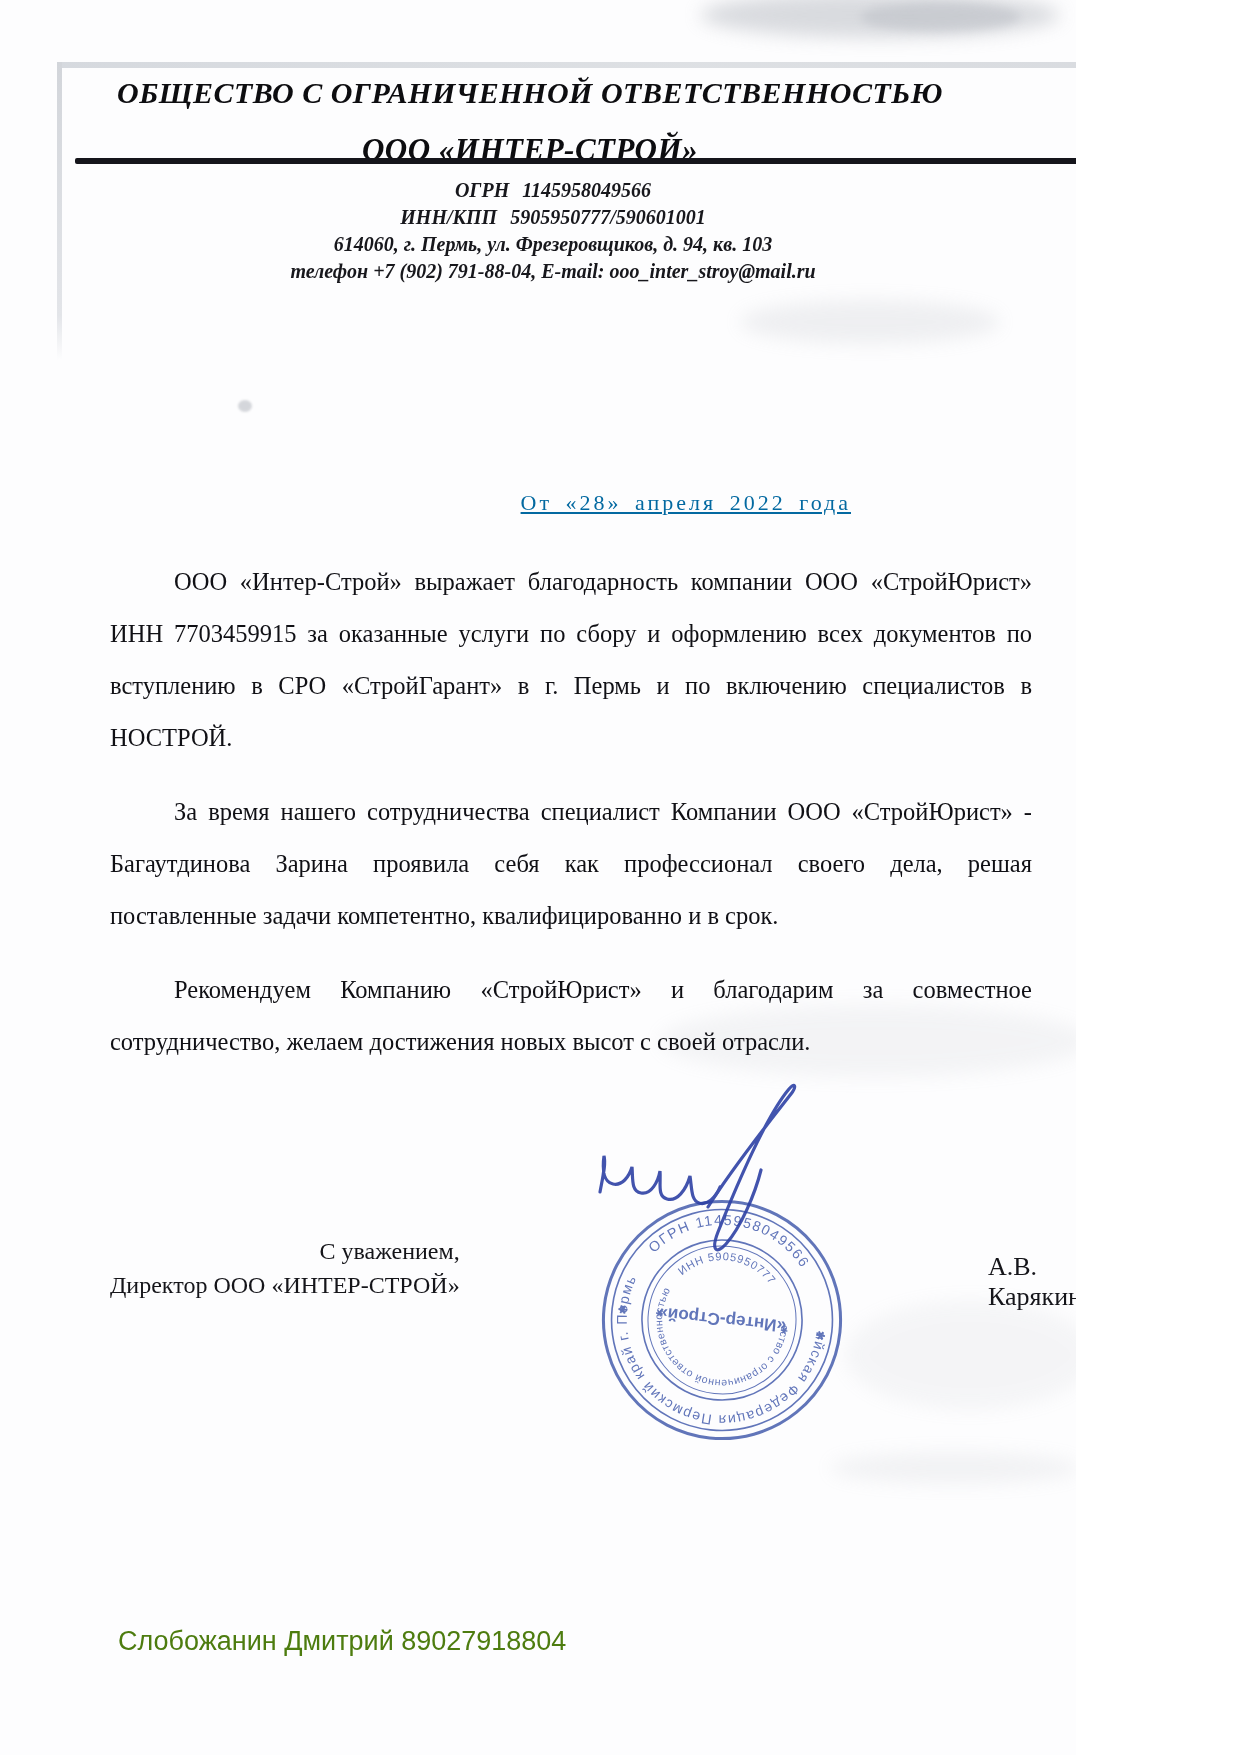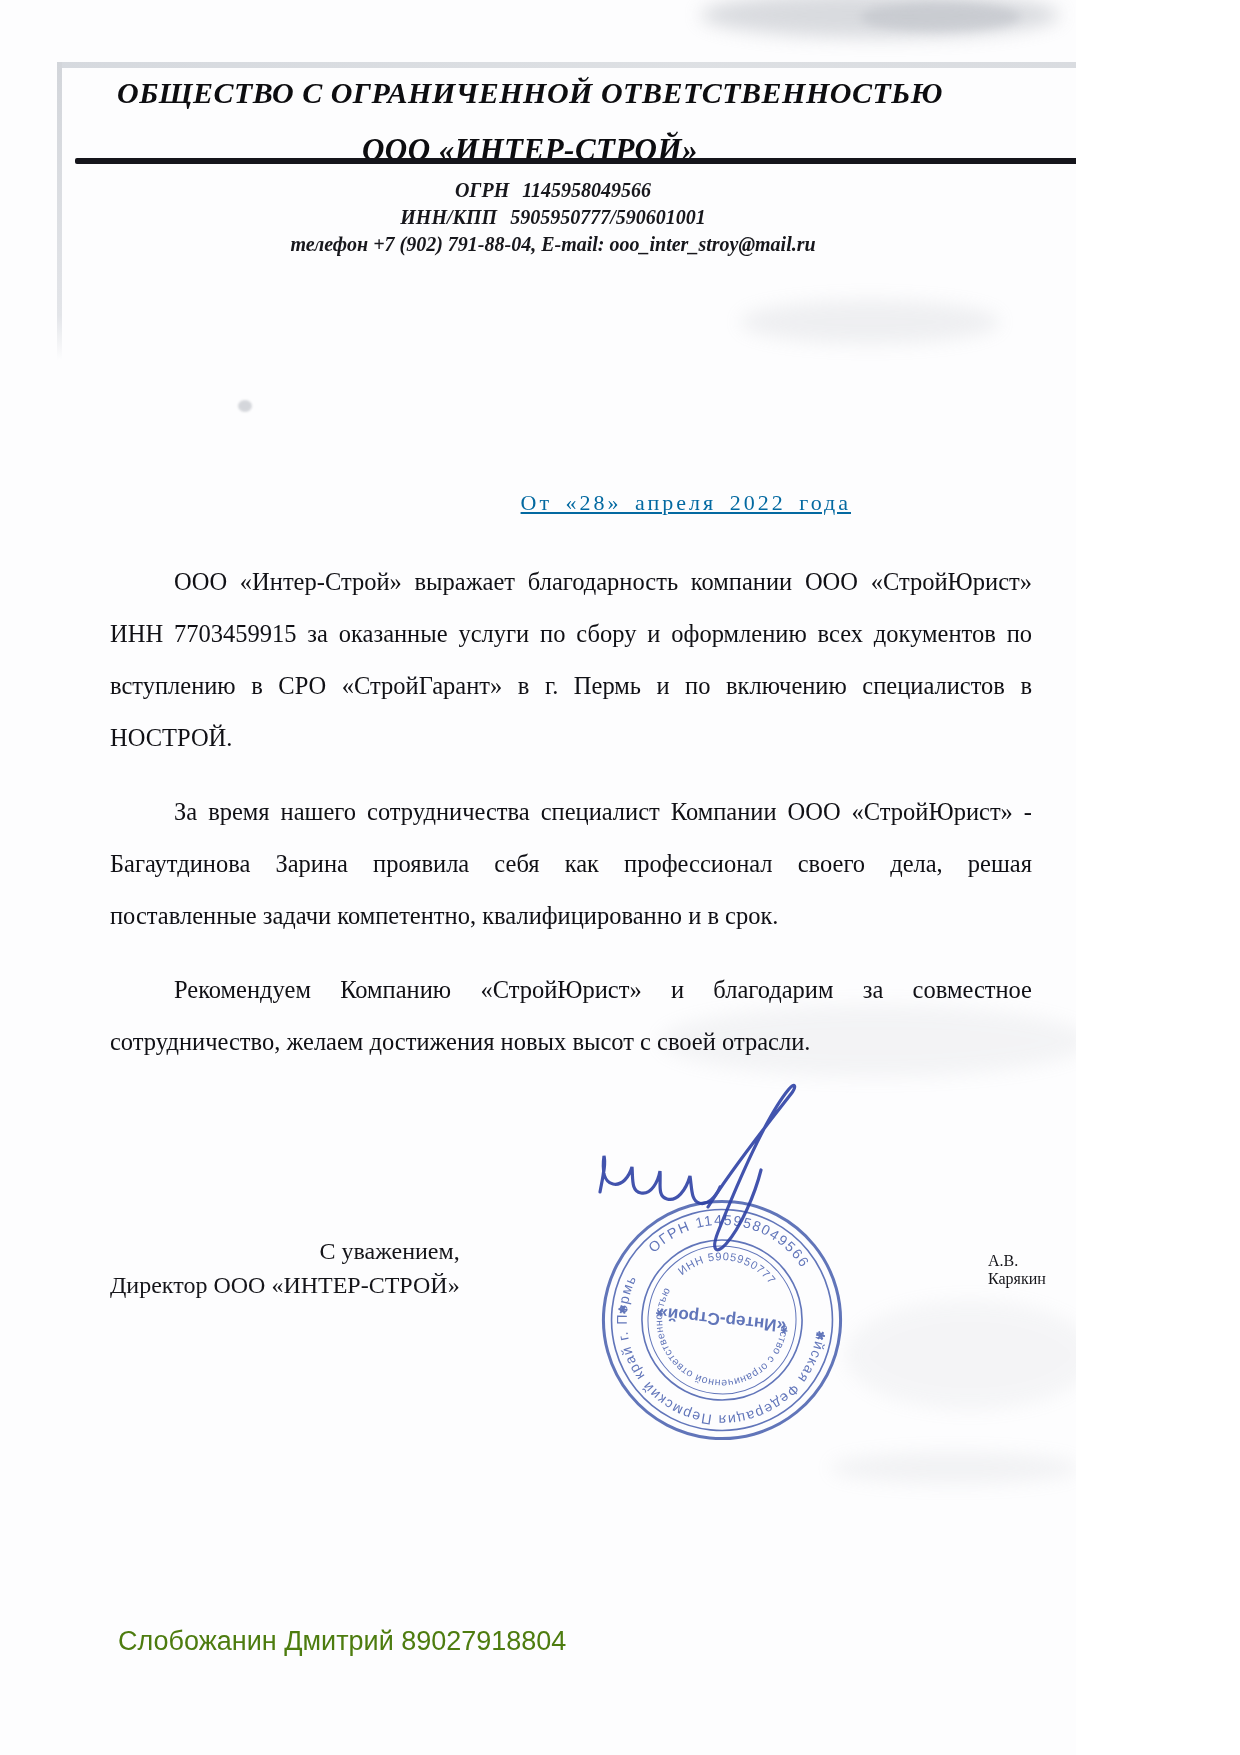--- a/index.html
+++ b/index.html
@@ -23,21 +23,21 @@
 
   
   .date-line{position:absolute;right:225px;top:490px;font-size:22px;letter-spacing:3px;
              word-spacing:5px;color:#0369a1;text-decoration:underline;}
   .body-text{position:absolute;left:110px;top:556px;width:922px;font-size:24.5px;
              line-height:52px;text-align:justify;color:#101015;}
   .body-text p{margin:0 0 22px 0;text-indent:64px;}
 
   
   .closing{position:absolute;left:110px;top:1234px;font-size:24px;line-height:34px;color:#15151a;text-align:right;}
-  .signer-name{position:absolute;left:988px;top:1252px;font-size:16px;color:#15151a;}
+  .signer-name{position:absolute;left:988px;top:1252px;font-size:26px;color:#15151a;}
   .stamp-wrap{position:absolute;left:570px;top:1168px;width:304px;height:304px;z-index:2;}
   .sign-wrap{position:absolute;left:548px;top:1072px;width:290px;height:200px;z-index:3;}
 
   
   .footer{position:absolute;left:118px;top:1626px;font-family:"Liberation Sans",sans-serif;
           font-size:27px;color:#4d7c0f;}
 
   
   .smudge{position:absolute;border-radius:50%;filter:blur(9px);background:#adb1b9;}
   .s1{left:700px;top:-8px;width:360px;height:46px;opacity:.45;}
@@ -70,20 +70,21 @@
   </div>
   <div class="rule"></div>
 
   <div class="reg-block">
     <div>
       <span class="lbl">ОГРН</span><span class="u">1145958049566</span>
     </div>
     <div>
       <span class="lbl">ИНН/КПП</span><span class="u">5905950777/590601001</span>
     </div>
+    <div>614060, г. Пермь,  ул. Фрезеровщиков, д. 94, кв. 103</div>
     <div>телефон +7 (902) 791-88-04, E-mail: ooo_inter_stroy@mail.ru</div>
   </div>
 
   <div class="date-line">От «28» апреля 2022 года</div>
 
   <div class="body-text">
     <p>ООО «Интер-Строй» выражает благодарность компании ООО «СтройЮрист» ИНН 7703459915 за оказанные услуги по сбору и оформлению всех документов по вступлению в СРО «СтройГарант» в г. Пермь и по включению специалистов в НОСТРОЙ.</p>
     <p>За время нашего сотрудничества специалист Компании ООО «СтройЮрист» - Багаутдинова Зарина проявила себя как профессионал своего дела, решая поставленные задачи компетентно, квалифицированно и в срок.</p>
     <p>Рекомендуем Компанию «СтройЮрист» и благодарим за совместное сотрудничество, желаем достижения новых высот с своей отрасли.</p>
   </div>

